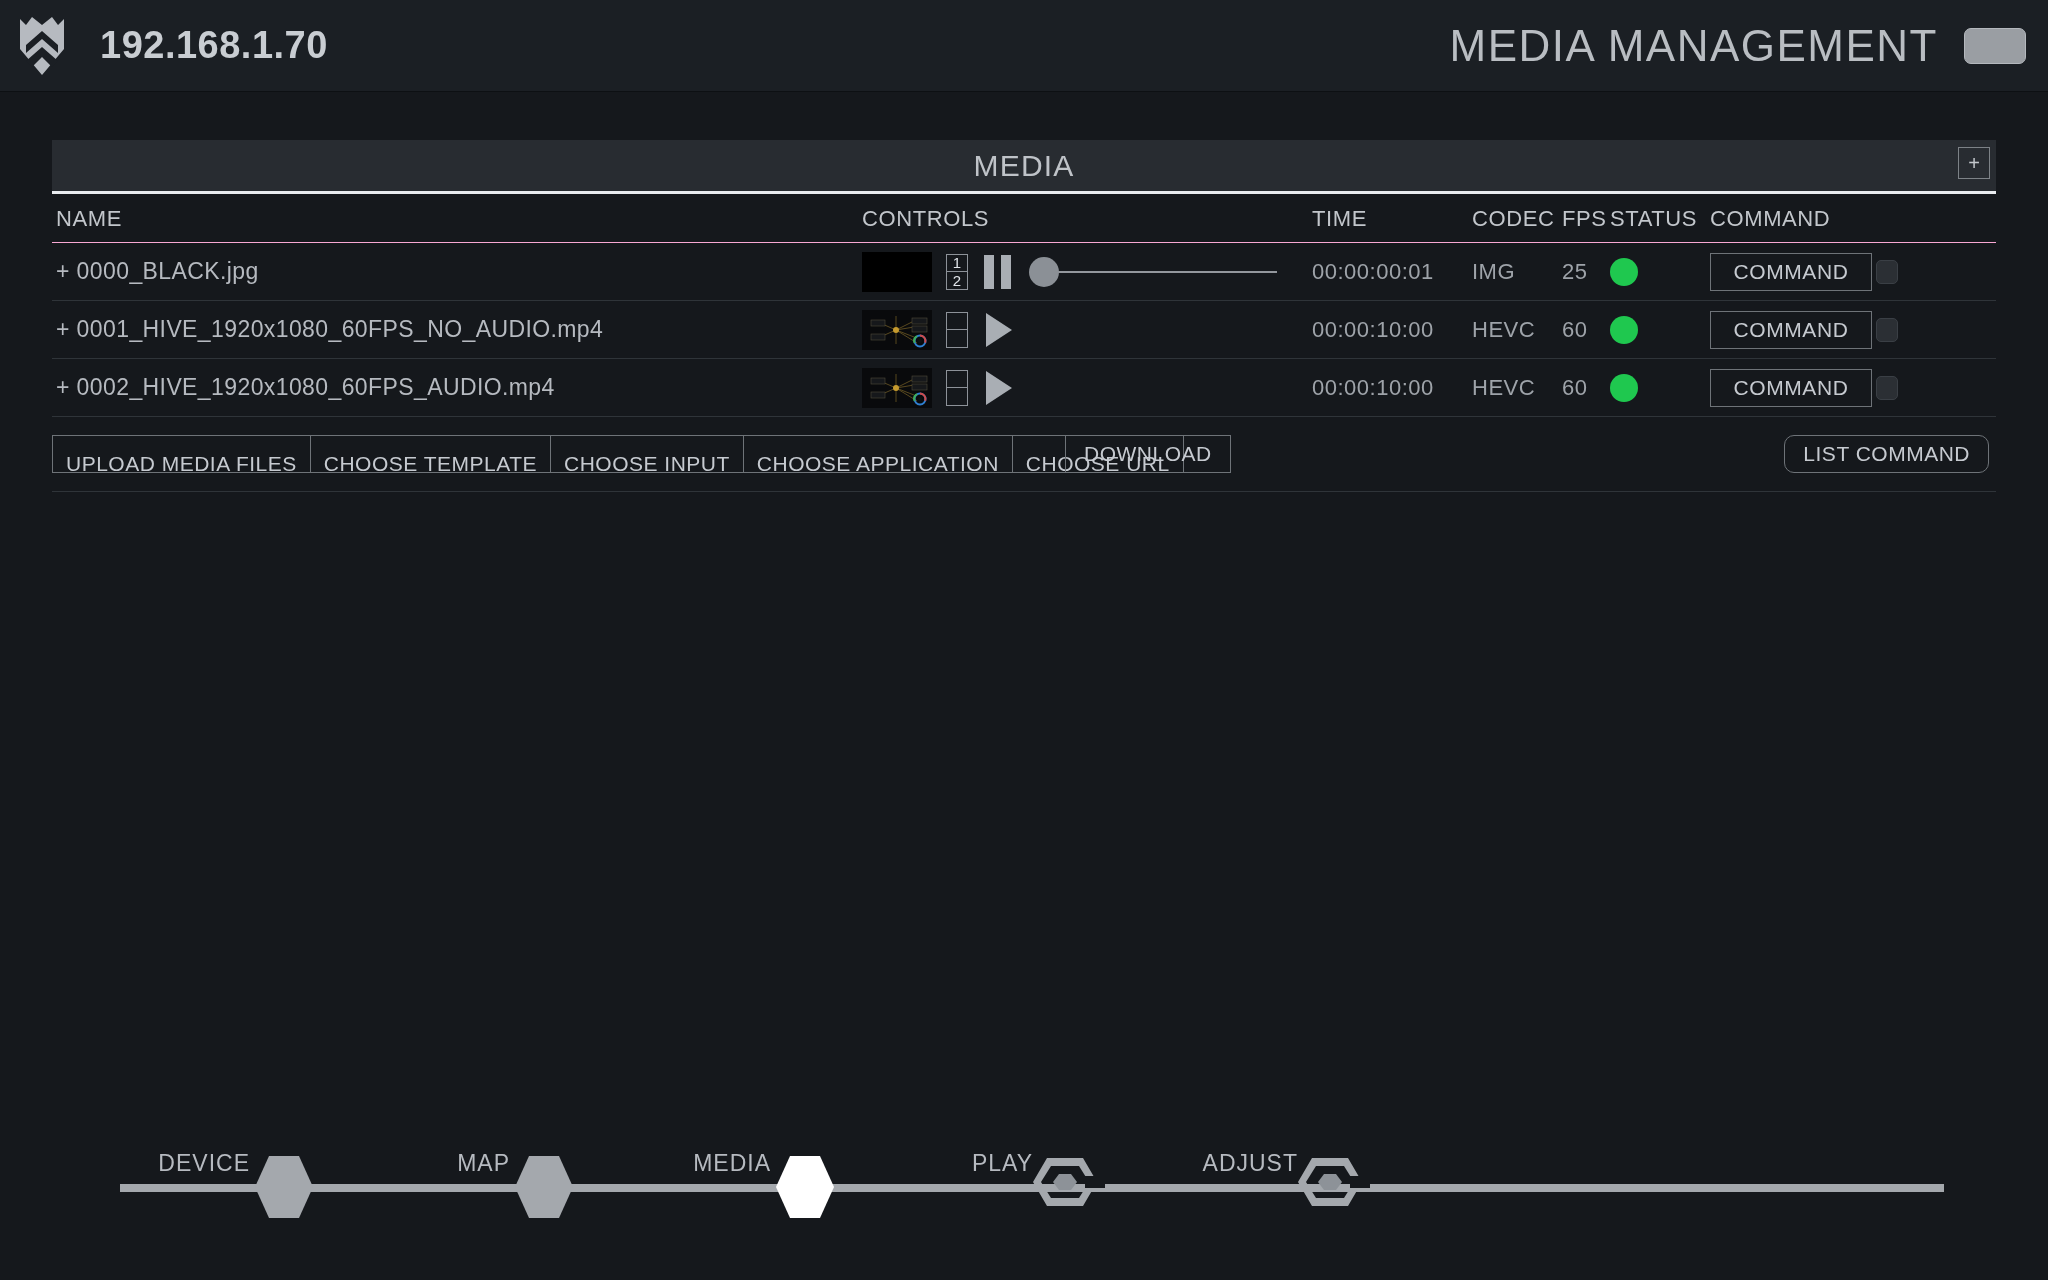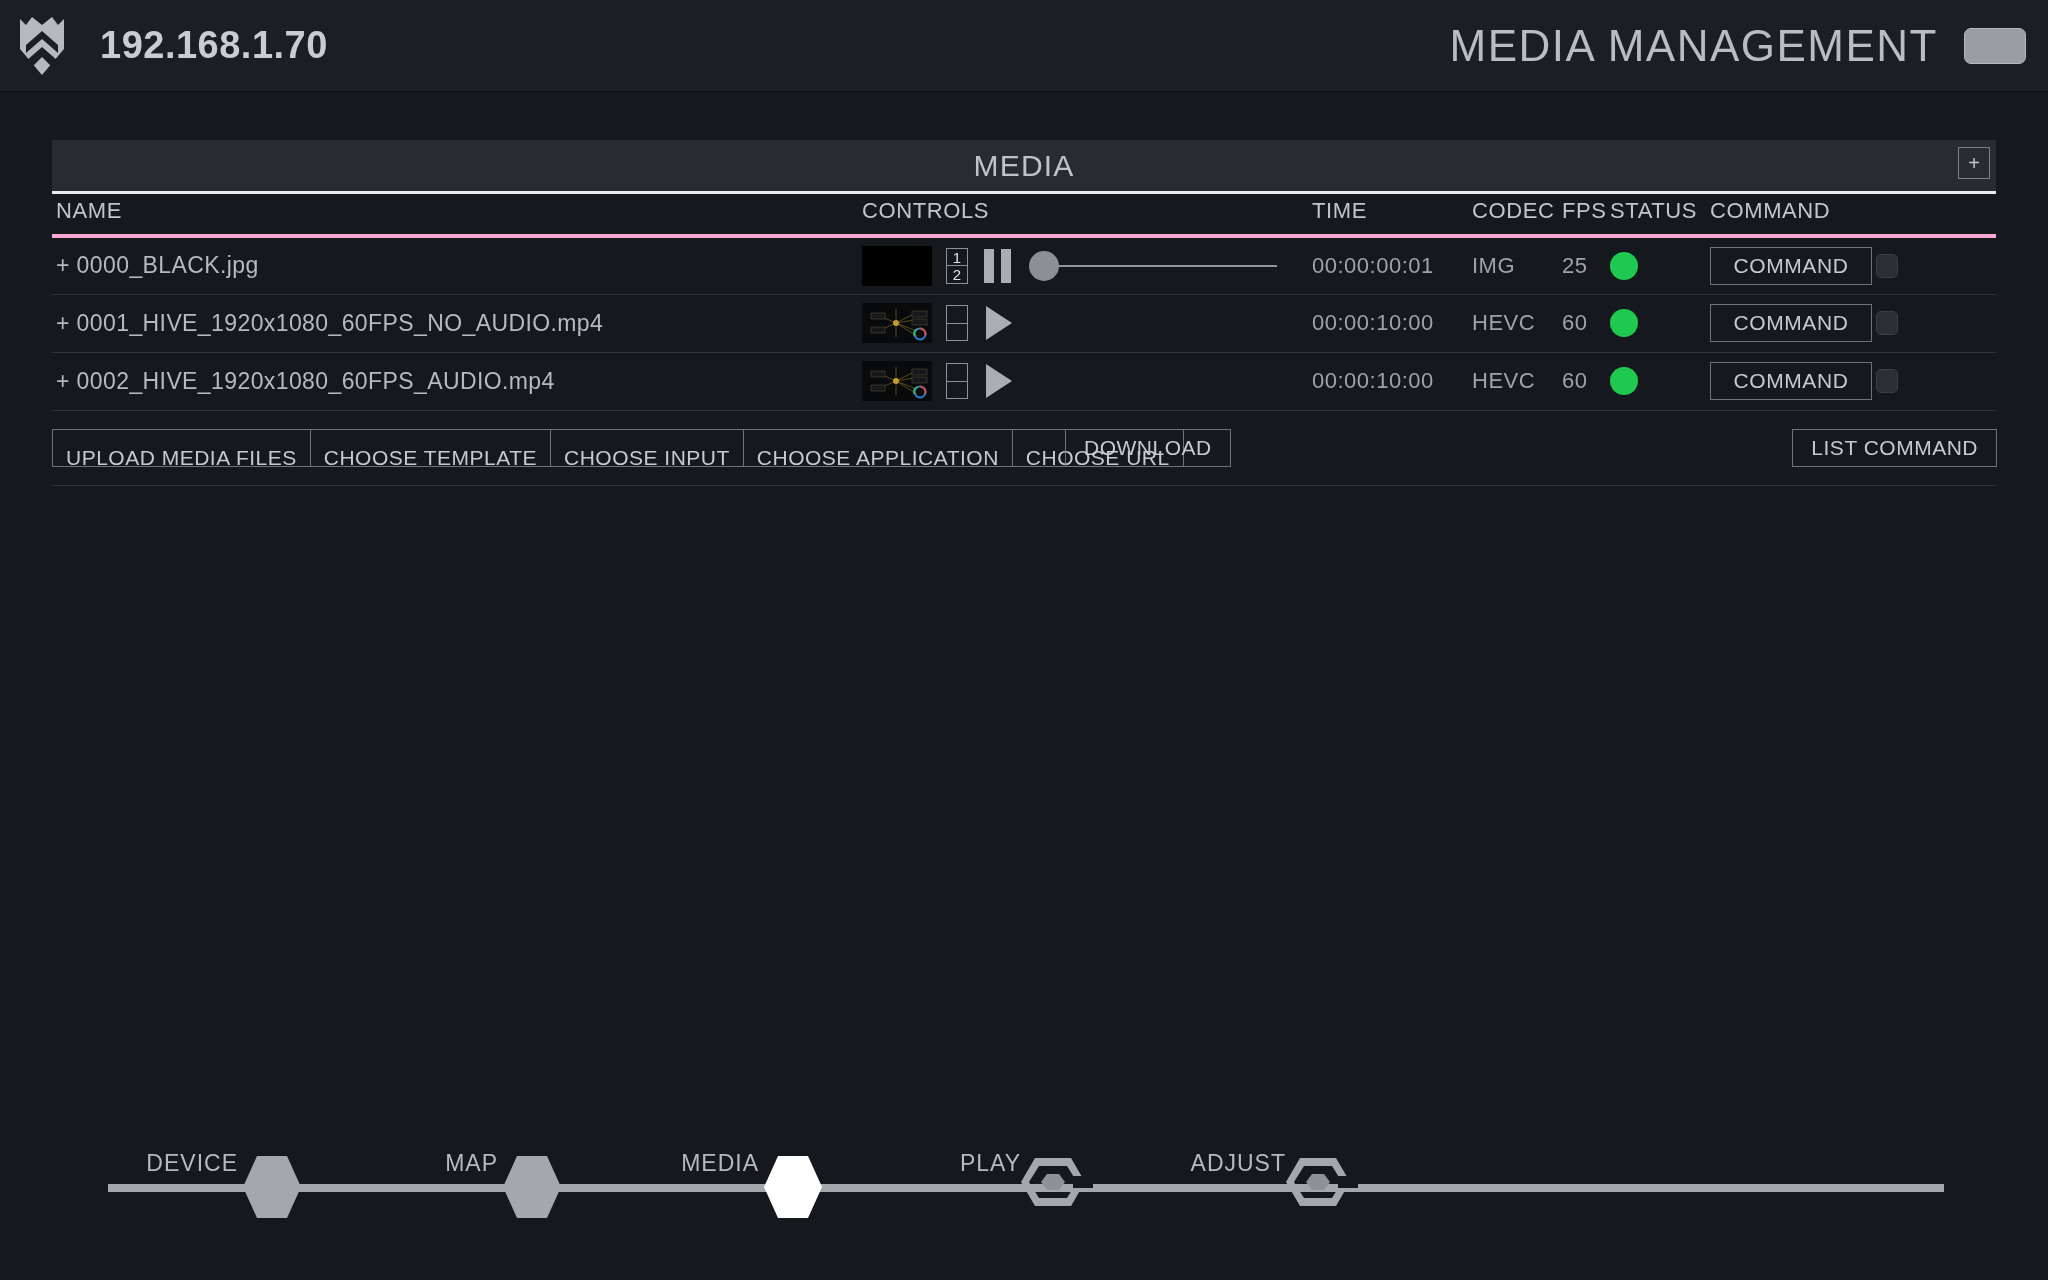--- a/index.html
+++ b/index.html
@@ -86,22 +86,22 @@
   .media-table {
     width: 100%;
     border-collapse: collapse;
   }
   .media-table th {
     text-align: left;
     font-size: 22px;
     color: #c2c6cb;
     font-weight: 400;
     letter-spacing: 0.6px;
-    padding: 4px 0 10px 0;
-    border-bottom: 4px solid #f9a8d4;
+    padding: 12px 0 10px 0;
+    border-bottom: 1px solid #f9a8d4;
     vertical-align: bottom;
   }
   .media-table td {
     border-bottom: 1px solid #2f3439;
     padding: 0;
     height: 58px;
     vertical-align: middle;
   }
   .col-name   { width: 790px; padding-left: 4px !important; }
   .col-ctrl   { width: 470px; }
@@ -248,27 +248,27 @@
     font-size: 21px;
     font-weight: 300;
     letter-spacing: 0.5px;
     padding: 16px 13px;
     font-family: "Liberation Sans", sans-serif;
     cursor: pointer;
     white-space: nowrap;
     margin-right: -1px;
   }
   .spacer-download { position: absolute; left: 1013px; }
-  .spacer-listcmd  { position: absolute; right: 0; }
+  .spacer-listcmd  { position: absolute; right: 8px; border-radius: 10px; }
   .flat-btn.wide { padding: 0 18px; }
 
   
   .footer-nav {
     position: absolute;
-    left: 4px; right: 0;
+    left: 16px; right: 0;
     bottom: 38px;
     height: 120px;
   }
   .nav-line {
     position: absolute;
     left: 104px; right: 104px;
     top: 62px;
     height: 8px;
     background: #a4a8ad;
   }

